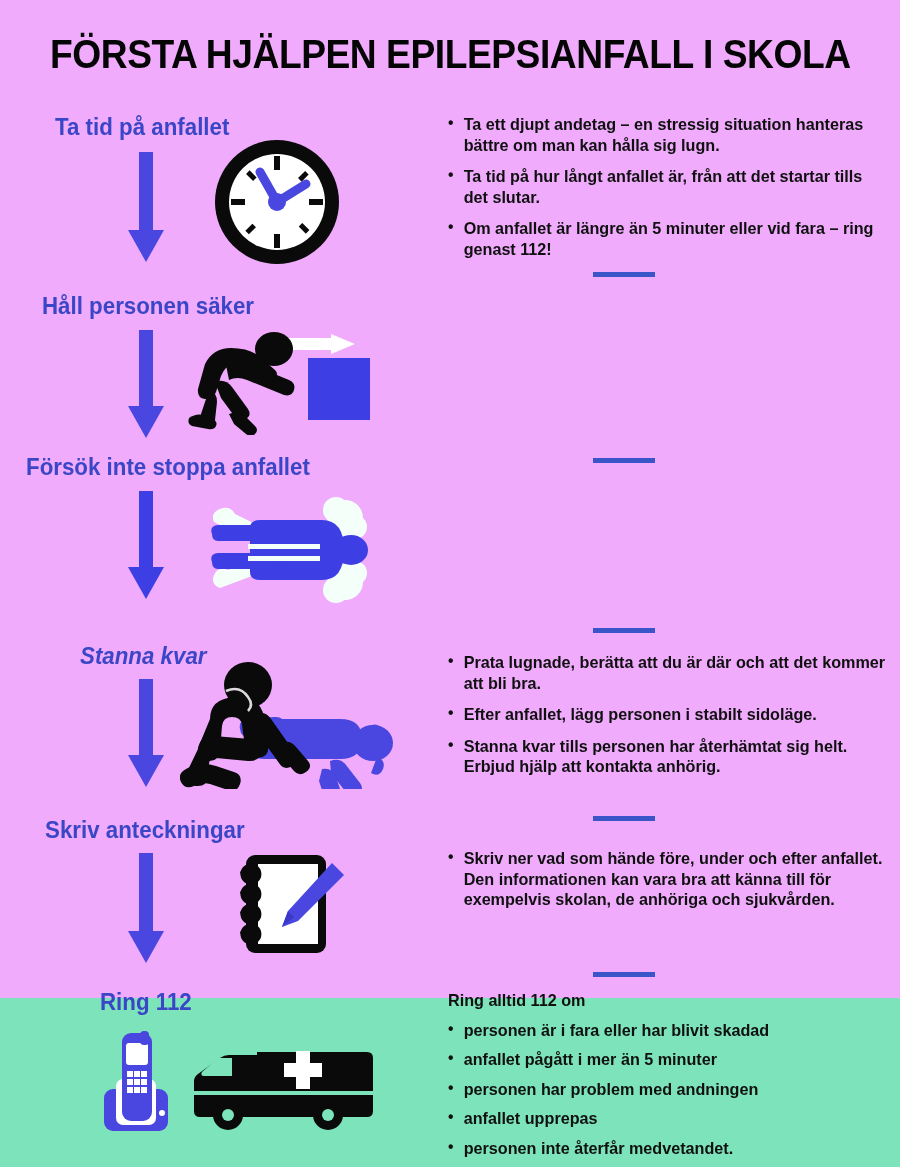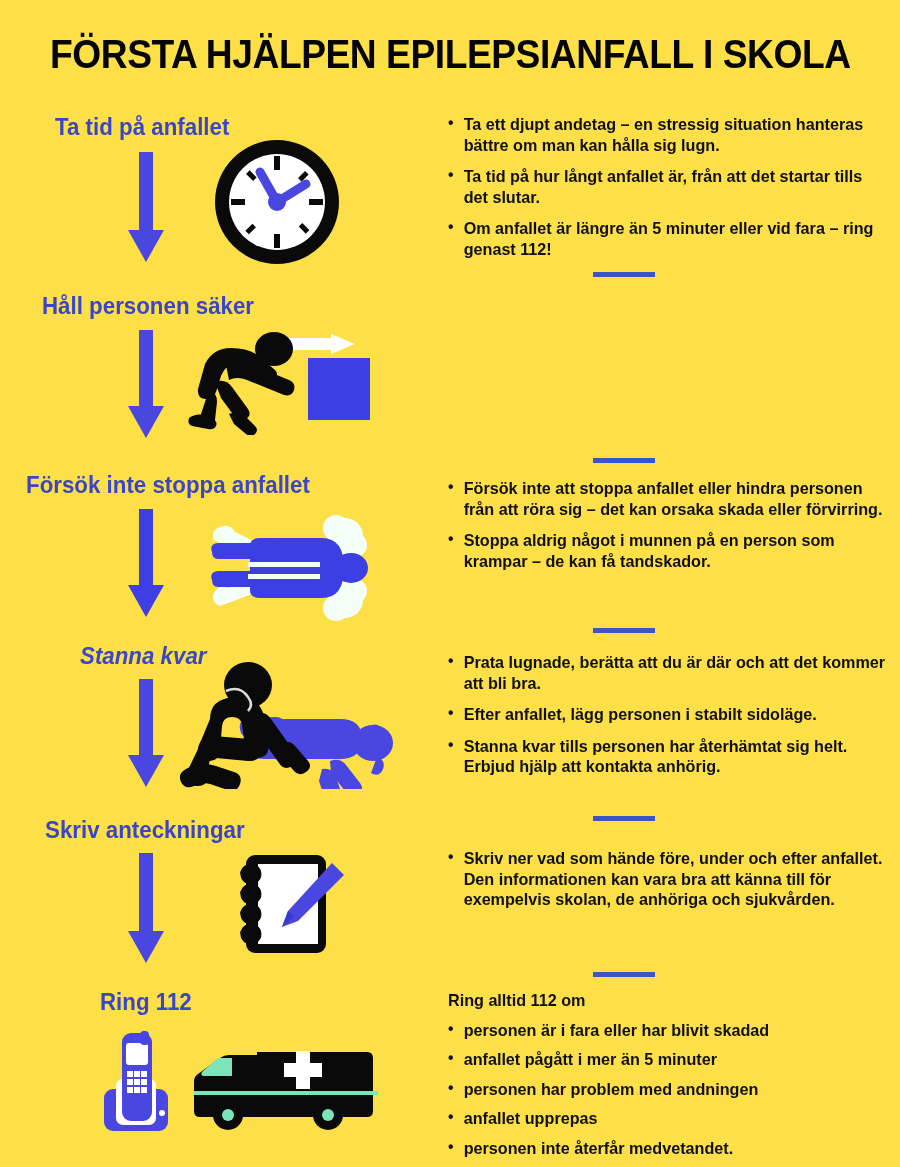--- a/index.html
+++ b/index.html
@@ -4,22 +4,22 @@
 <style>
   * { margin:0; padding:0; box-sizing:border-box; }
   html, body {
     width:900px; height:1167px;
     background:#7ce3bb;
     font-family:"Liberation Sans", sans-serif;
     overflow:hidden;
   }
   #page {
     position:relative;
-    width:900px; height:1167px;
-    background:#fde047;
+    width:900px; height:998px;
+    background:#f0abfc;
   }
 
   
   .title {
     position:absolute;
     left:50px; top:32px;
     width:820px;
     font-size:40px;
     font-weight:bold;
     letter-spacing:-0.5px;
@@ -142,21 +142,21 @@
           <path d="M40 30 q16 -6 30 6 l34 14 q7 3 5 10 q-2 7 -10 5 L62 50 q-10 -4 -18 0 z" fill="#0a0a0a"></path>
           <path d="M30 52 q10 -4 17 5 l16 22 q4 6 -2 10 q-6 4 -11 -2 L36 68 z" fill="#0a0a0a"></path>
           <path d="M24 60 q8 2 8 12 l-2 18 q0 8 -8 8 q-8 0 -8 -8 z" fill="#0a0a0a"></path>
           <path d="M4 88 q8 -6 18 -2 l6 3 q5 3 3 7 q-2 4 -8 3 l-16 -3 q-5 -2 -3 -8 z" fill="#0a0a0a"></path>
           <path d="M44 84 q10 -4 18 4 l8 8 q4 4 0 8 q-4 4 -9 0 l-12 -10 z" fill="#0a0a0a"></path>
           <path d="M66 34 q6 -6 14 -2 l26 10 q6 3 4 9 q-2 6 -9 4 L74 46 q-9 -3 -8 -12 z" fill="#ffffff" opacity="0.0"></path>
         </svg>
       </div>
     </div>
 
-    <div class="step" style="top:364px;height:178px;">
+    <div class="step" style="top:346px;height:178px;">
       <div class="step-heading" style="left:26px;top:8px;">Försök inte stoppa anfallet</div>
       <div class="arrow" style="left:122px;top:45px;">
         <svg width="48" height="110" viewBox="0 0 48 110">
           <path d="M17 0 h14 v76 h11 L24 108 L6 76 h11 Z" fill="#3d3ee3"></path>
         </svg>
       </div>
       <div class="icon-wrap" style="left:208px;top:48px;">
         <svg width="165" height="110" viewBox="0 0 165 110">
           <g fill="#f4fff9">
             <circle cx="137" cy="24" r="18"></circle>
@@ -278,24 +278,20 @@
 
     <div class="bullets" style="top:14px;">
       <div class="bullet">Ta ett djupt andetag – en stressig situation hanteras bättre om man kan hålla sig lugn.</div>
       <div class="bullet">Ta tid på hur långt anfallet är, från att det startar tills det slutar.</div>
       <div class="bullet">Om anfallet är längre än 5 minuter eller vid fara – ring genast 112!</div>
     </div>
     <div class="divider" style="left:163px;top:172px;"></div>
 
     <div class="divider" style="left:163px;top:358px;"></div>
 
-    <div class="bullets" style="top:378px;">
-      <div class="bullet">Försök inte att stoppa anfallet eller hindra personen från att röra sig – det kan orsaka skada eller förvirring.</div>
-      <div class="bullet">Stoppa aldrig något i munnen på en person som krampar – de kan få tandskador.</div>
-    </div>
     <div class="divider" style="left:163px;top:528px;"></div>
 
     <div class="bullets" style="top:552px;">
       <div class="bullet">Prata lugnade, berätta att du är där och att det kommer att bli bra.</div>
       <div class="bullet">Efter anfallet, lägg personen i stabilt sidoläge.</div>
       <div class="bullet">Stanna kvar tills personen har återhämtat sig helt. Erbjud hjälp att kontakta anhörig.</div>
     </div>
     <div class="divider" style="left:163px;top:716px;"></div>
 
     <div class="bullets" style="top:748px;">

